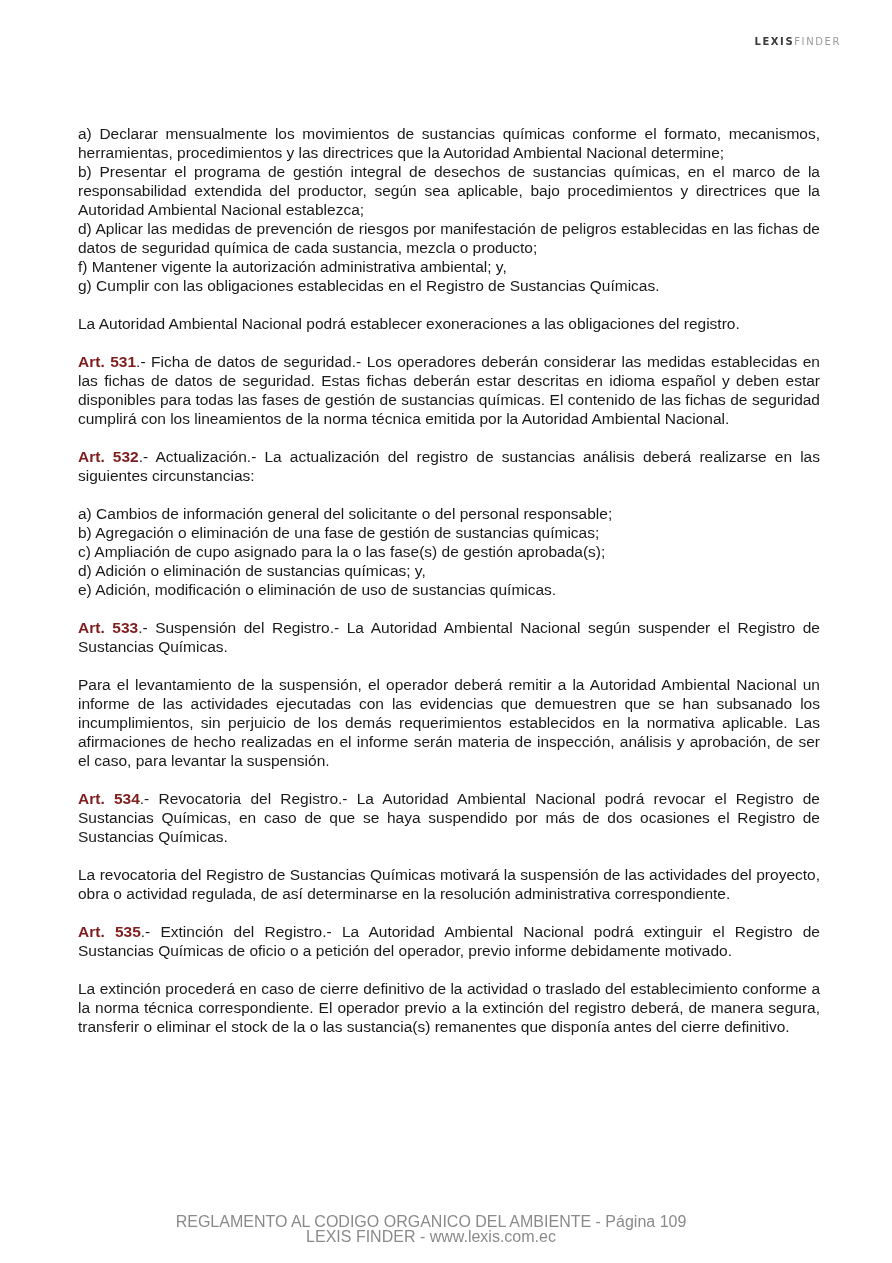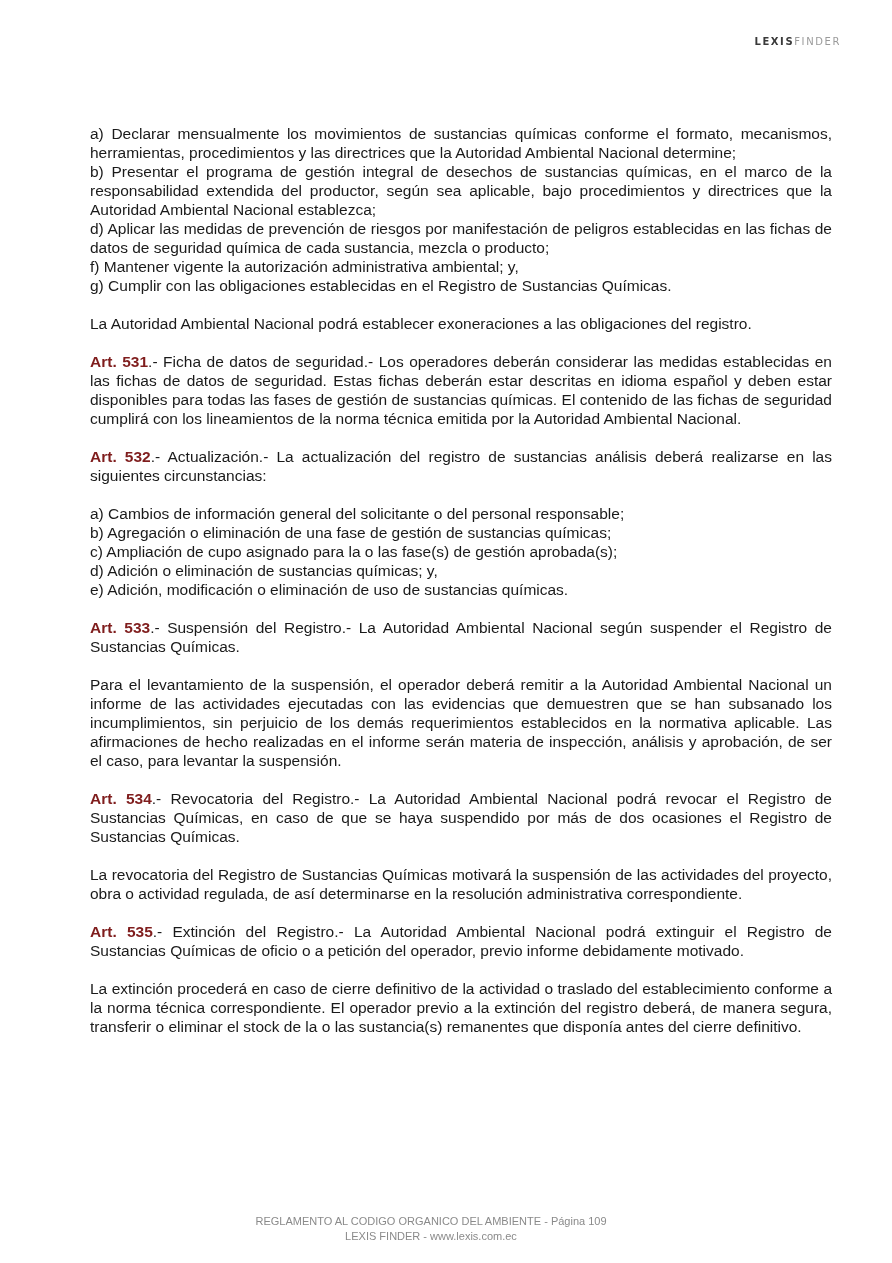--- a/index.html
+++ b/index.html
@@ -4,30 +4,30 @@
   <style>
     html, body { margin: 0; padding: 0; background: #ffffff; }
     body { width: 892px; height: 1263px; position: relative; overflow: hidden; }
     .header-logo {
       position: absolute; top: 36px; right: 51px;
       font-family: "DejaVu Sans", sans-serif; font-size: 10px; letter-spacing: 1.6px;
     }
     .header-logo .lexis { color: #3a3a3a; font-weight: bold; }
     .header-logo .finder { color: #9a9a9a; }
     .content {
-      position: absolute; top: 124px; left: 90px; width: 742px;
+      position: absolute; top: 124px; left: 78px; width: 742px;
       font-family: "Liberation Sans", sans-serif; font-size: 15.5px; line-height: 19px;
       color: #1a1a1a;
     }
     .content p { margin: 0; text-align: justify; }
     .content .gap { height: 19px; }
     .art-num { color: #7f1d1d; font-weight: bold; }
     .footer {
       position: absolute; top: 1214px; left: 0; width: 862px; text-align: center;
-      font-family: "Liberation Sans", sans-serif; font-size: 11px; line-height: 15px; color: #8a8a8a;
+      font-family: "Liberation Sans", sans-serif; font-size: 16px; line-height: 15px; color: #8a8a8a;
     }
   </style>
 </head>
 <body>
 
 <div class="header-logo">
   <span class="lexis">LEXIS</span><span class="finder">FINDER</span>
 </div>
 
 <div class="content">

